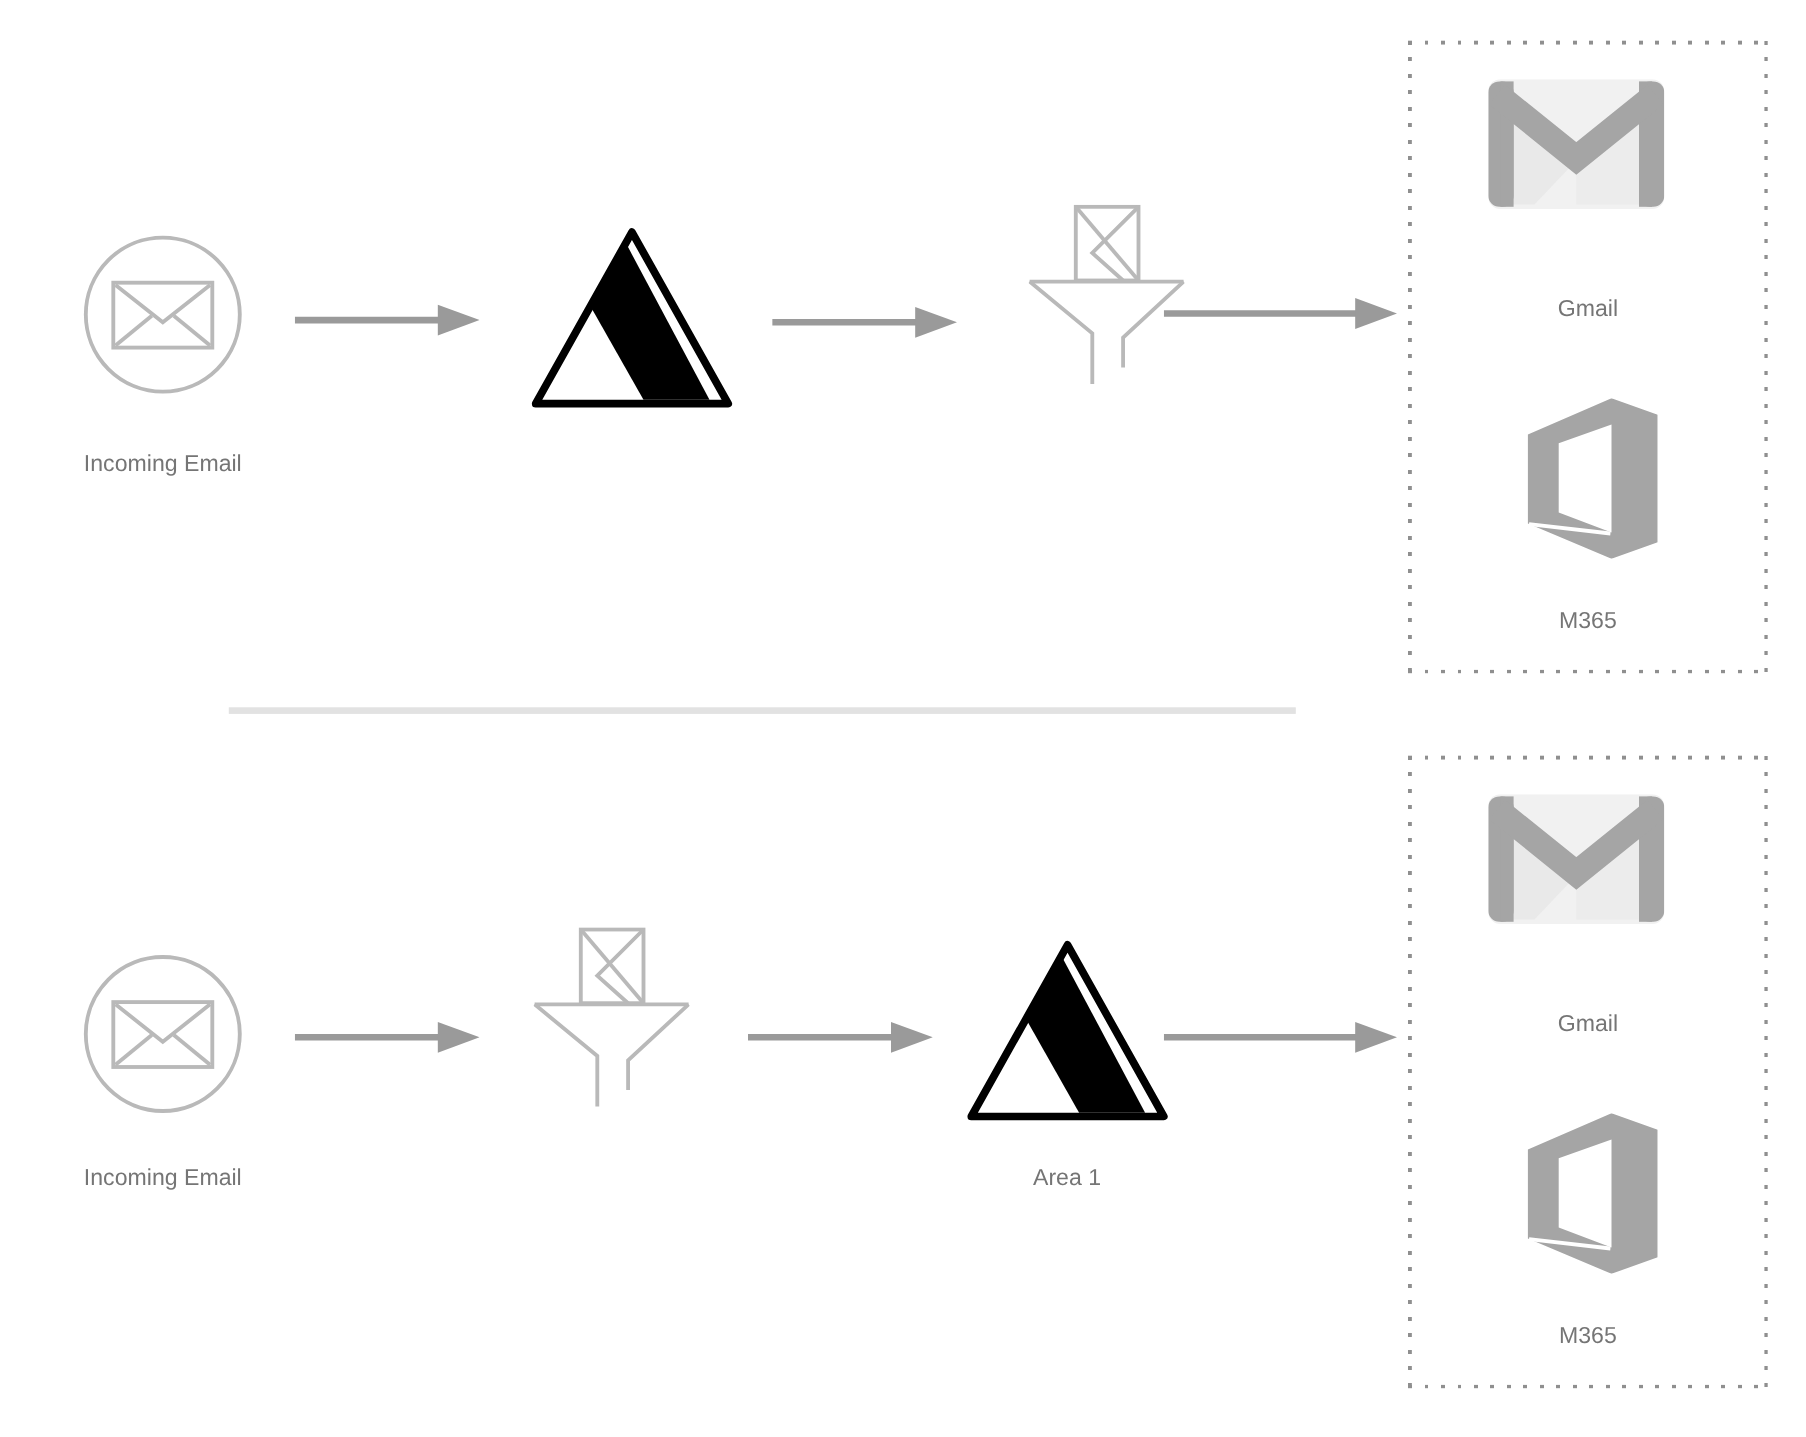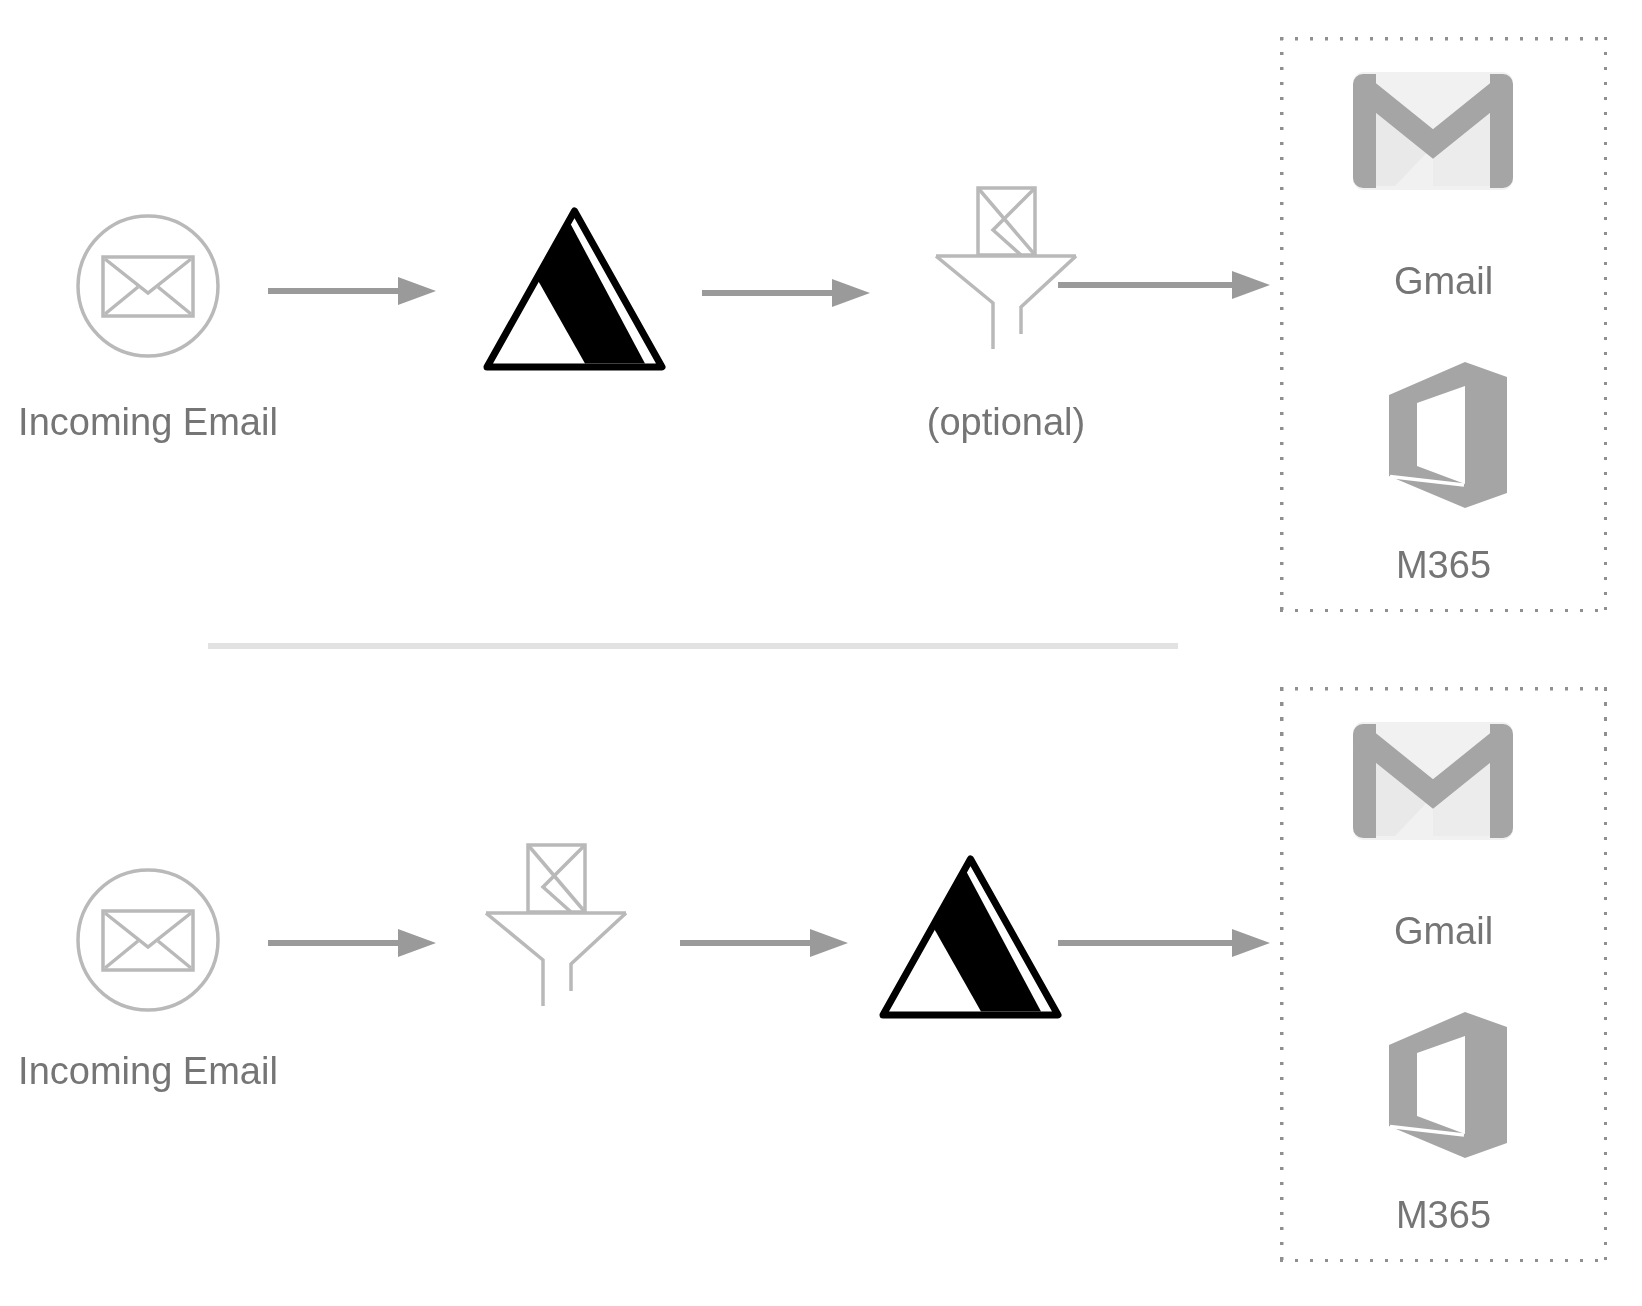--- a/index.html
+++ b/index.html
@@ -15,21 +15,21 @@
     position:relative;
     width:1642px;height:1306px;
     background:#ffffff;
     font-family:"Liberation Sans","DejaVu Sans",sans-serif;
     overflow:hidden;
   }
   .abs{position:absolute;}
   .lbl{
     position:absolute;
     color:var(--text-gray);
-    font-size:38px;
+    font-size:21px;
     line-height:36px;
     text-align:center;
     white-space:nowrap;
   }
   .dest-box{
     position:absolute;
     width:327px;height:575px;
     background-image:
       repeating-linear-gradient(90deg,  var(--dot) 0 3.5px, transparent 3.5px 15px),
       repeating-linear-gradient(90deg,  var(--dot) 0 3.5px, transparent 3.5px 15px),
@@ -111,21 +111,20 @@
   </svg>
 
   <svg class="abs" style="left:702px;top:278px" width="168" height="30">
     <use href="#sym-arrow-168"></use>
   </svg>
 
   <svg class="abs" style="left:935px;top:186px" width="142" height="165">
     <use href="#sym-funnel"></use>
   </svg>
   <div class="lbl" style="left:886px;top:404px;width:240px">
-    <div>(optional)</div>
   </div>
 
   <svg class="abs" style="left:1058px;top:270px" width="212" height="30">
     <use href="#sym-arrow-212"></use>
   </svg>
 
   <div class="dest-box" style="left:1280px;top:37px">
     <svg class="abs" style="left:73px;top:35px" width="160" height="118">
       <use href="#sym-gmail"></use>
     </svg>
@@ -151,20 +150,21 @@
     <use href="#sym-funnel"></use>
   </svg>
 
   <svg class="abs" style="left:680px;top:928px" width="168" height="30">
     <use href="#sym-arrow-168"></use>
   </svg>
 
   <svg class="abs" style="left:878px;top:853px" width="185" height="167">
     <use href="#sym-area1"></use>
   </svg>
+  <div class="lbl" style="left:850px;top:1053px;width:240px">Area 1</div>
 
   <svg class="abs" style="left:1058px;top:928px" width="212" height="30">
     <use href="#sym-arrow-212"></use>
   </svg>
 
   <div class="dest-box" style="left:1280px;top:687px">
     <svg class="abs" style="left:73px;top:35px" width="160" height="118">
       <use href="#sym-gmail"></use>
     </svg>
     <div class="lbl" style="left:0;top:226px;width:327px">Gmail</div>

